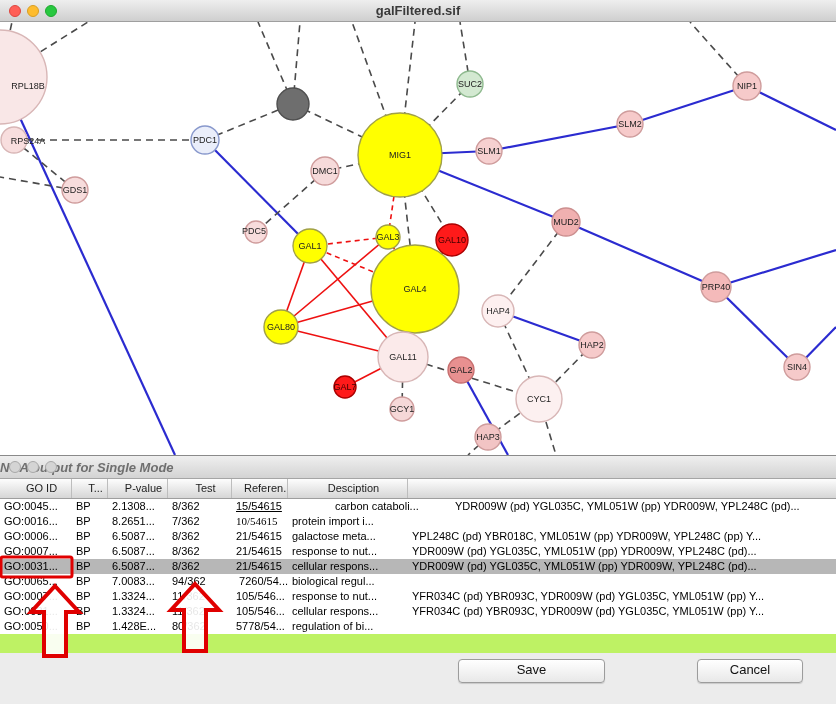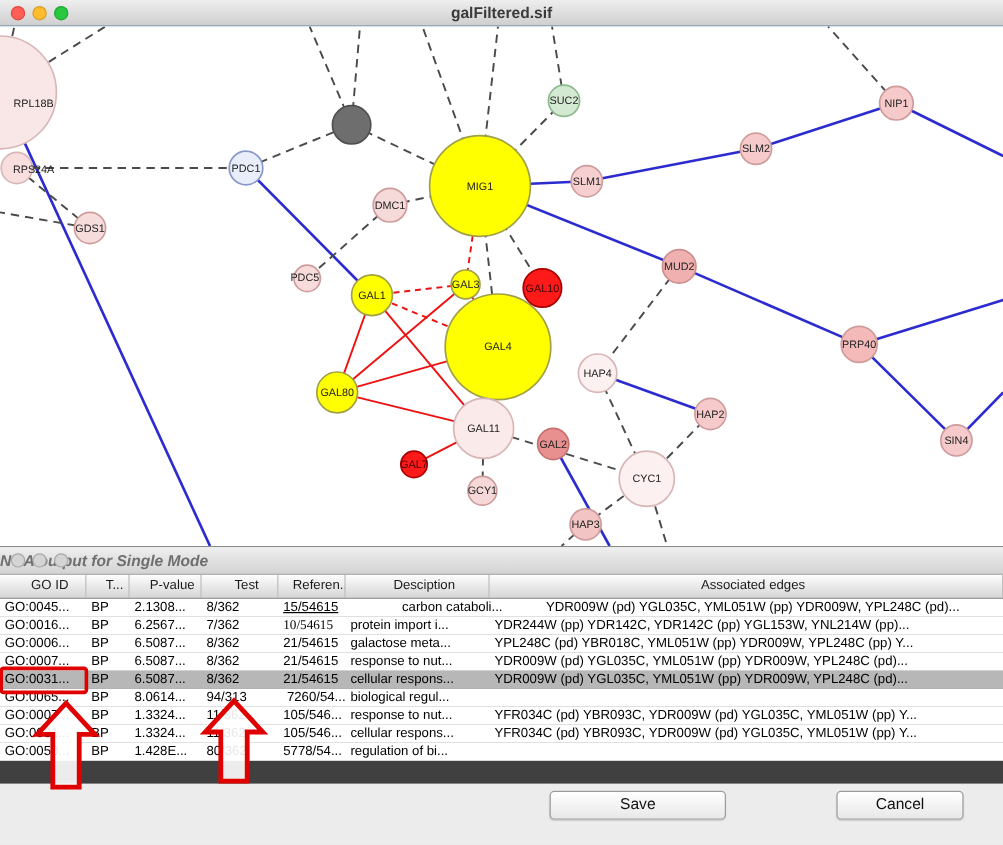--- a/index.html
+++ b/index.html
@@ -1,20 +1,20 @@
 <!DOCTYPE html>
 <html><head>
 <meta charset="utf-8">
 <style>
   html,body{margin:0;padding:0;}
   body{width:836px;height:704px;overflow:hidden;position:relative;
        font-family:"Liberation Sans",sans-serif;background:#e4e4e4;}
 
   
-  .window-top{position:absolute;left:0;top:0;width:836px;height:590px;background:#7dd3fc;}
+  .window-top{position:absolute;left:0;top:0;width:836px;height:590px;background:#0369a1;}
   .titlebar{height:22px;background:linear-gradient(#eeeeee,#cfcfcf);
             border-bottom:1px solid #9f9f9f;position:relative;
             display:flex;align-items:center;justify-content:center;box-sizing:border-box;}
   .title{font-size:13px;font-weight:bold;color:#3a3a3a;}
   .tl{position:absolute;top:5px;width:12px;height:12px;border-radius:50%;box-sizing:border-box;}
   .tl.close{left:9px;background:#ff5f57;border:1px solid #dd4640;}
   .tl.min{left:27px;background:#febc2e;border:1px solid #d89e24;}
   .tl.zoom{left:45px;background:#28c840;border:1px solid #1fa82f;}
   .tl.gray{background:#d4d4d4;border:1px solid #a9a9a9;}
   .graph{position:absolute;left:0;top:22px;width:836px;height:433px;background:#fff;}
@@ -26,21 +26,21 @@
                  background:#ececec;border-top:1px solid #8a8a8a;box-sizing:border-box;}
   .titlebar2{height:23px;background:linear-gradient(#efefef,#d3d3d3);
              border-bottom:1px solid #a5a5a5;position:relative;
              display:flex;align-items:center;justify-content:flex-start;box-sizing:border-box;font-style:italic;}
   .title2{font-size:13px;font-weight:bold;color:#6f6f6f;}
   .thead{display:flex;height:20px;background:linear-gradient(#fdfdfd,#d6d6d6);
          border-bottom:1px solid #9e9e9e;box-sizing:border-box;}
   .hcell{font-size:11px;color:#1c1c1c;text-align:center;line-height:19px;
          border-right:1px solid #bdbdbd;box-sizing:border-box;overflow:hidden;
          white-space:nowrap;flex-shrink:0;padding-left:12px;}
-  .tbody{background:#404040;height:154px;overflow:hidden;}
+  .tbody{background:#bef264;height:154px;overflow:hidden;}
   .trow{display:flex;height:15px;line-height:15px;white-space:nowrap;background:#fff;}
   .trow.selected{background:#b7b7b7;}
   .tcell{font-size:11px;color:#000;box-sizing:border-box;padding-left:4px;
          overflow:hidden;flex-shrink:0;}
   .btn{position:absolute;height:22px;border:1px solid #9c9c9c;border-radius:4px;
        background:linear-gradient(#ffffff,#e8e8e8);font-size:13px;color:#111;
        text-align:center;line-height:20px;box-shadow:0 1px 1px rgba(0,0,0,0.15);}
   #save-btn{left:458px;top:203px;width:145px;}
   #cancel-btn{left:697px;top:203px;width:104px;}
 
@@ -177,40 +177,38 @@
     <span class="tl gray" style="left:45px"></span>
     <span class="title2">NOA output for Single Mode</span>
   </div>
   <div id="hdr" class="thead">
       <span class="hcell" style="width: 72px;">GO ID</span>
       <span class="hcell" style="width: 36px;">T...</span>
       <span class="hcell" style="width: 60px;">P-value</span>
       <span class="hcell" style="width: 64px;">Test</span>
       <span class="hcell" style="width: 56px;">Referen...</span>
       <span class="hcell" style="width: 120px;">Desciption</span>
-      <span class="hcell" style="width: 428px;">Associated edges</span>
     </div>
   <div id="rows" class="tbody">
       <div class="trow">
         <span class="tcell" style="width: 72px;">GO:0045...</span>
         <span class="tcell" style="width: 36px;">BP</span>
         <span class="tcell" style="width: 60px;">2.1308...</span>
         <span class="tcell" style="width: 64px;">8/362</span>
         <span class="tcell" style="width: 56px; text-decoration: underline;">15/54615</span>
         <span class="tcell" style="width: 120px; margin-left: 43px;">carbon cataboli...</span>
         <span class="tcell" style="width: 428px;">YDR009W (pd) YGL035C, YML051W (pp) YDR009W, YPL248C (pd)...</span>
       </div>
       <div class="trow">
         <span class="tcell" style="width: 72px;">GO:0016...</span>
         <span class="tcell" style="width: 36px;">BP</span>
-        <span class="tcell" style="width: 60px;">6.2567...</span>
+        <span class="tcell" style="width: 60px;">8.2651...</span>
         <span class="tcell" style="width: 64px;">7/362</span>
         <span class="tcell" style="width: 56px; font-family: Liberation Serif, serif;">10/54615</span>
         <span class="tcell" style="width: 120px;">protein import i...</span>
-        <span class="tcell" style="width: 428px;">YDR244W (pp) YDR142C, YDR142C (pp) YGL153W, YNL214W (pp)...</span>
       </div>
       <div class="trow">
         <span class="tcell" style="width: 72px;">GO:0006...</span>
         <span class="tcell" style="width: 36px;">BP</span>
         <span class="tcell" style="width: 60px;">6.5087...</span>
         <span class="tcell" style="width: 64px;">8/362</span>
         <span class="tcell" style="width: 56px;">21/54615</span>
         <span class="tcell" style="width: 120px;">galactose meta...</span>
         <span class="tcell" style="width: 428px;">YPL248C (pd) YBR018C, YML051W (pp) YDR009W, YPL248C (pp) Y...</span>
       </div>
@@ -228,22 +226,22 @@
         <span class="tcell" style="width: 36px;">BP</span>
         <span class="tcell" style="width: 60px;">6.5087...</span>
         <span class="tcell" style="width: 64px;">8/362</span>
         <span class="tcell" style="width: 56px;">21/54615</span>
         <span class="tcell" style="width: 120px;">cellular respons...</span>
         <span class="tcell" style="width: 428px;">YDR009W (pd) YGL035C, YML051W (pp) YDR009W, YPL248C (pd)...</span>
       </div>
       <div class="trow">
         <span class="tcell" style="width: 72px;">GO:0065...</span>
         <span class="tcell" style="width: 36px;">BP</span>
-        <span class="tcell" style="width: 60px;">8.0614...</span>
-        <span class="tcell" style="width: 64px;">94/313</span>
+        <span class="tcell" style="width: 60px;">7.0083...</span>
+        <span class="tcell" style="width: 64px;">94/362</span>
         <span class="tcell" style="width: 56px; text-align: right;">7260/54...</span>
         <span class="tcell" style="width: 120px;">biological regul...</span>
       </div>
       <div class="trow">
         <span class="tcell" style="width: 72px;">GO:0007...</span>
         <span class="tcell" style="width: 36px;">BP</span>
         <span class="tcell" style="width: 60px;">1.3324...</span>
         <span class="tcell" style="width: 64px;">11/362</span>
         <span class="tcell" style="width: 56px;">105/546...</span>
         <span class="tcell" style="width: 120px;">response to nut...</span>

